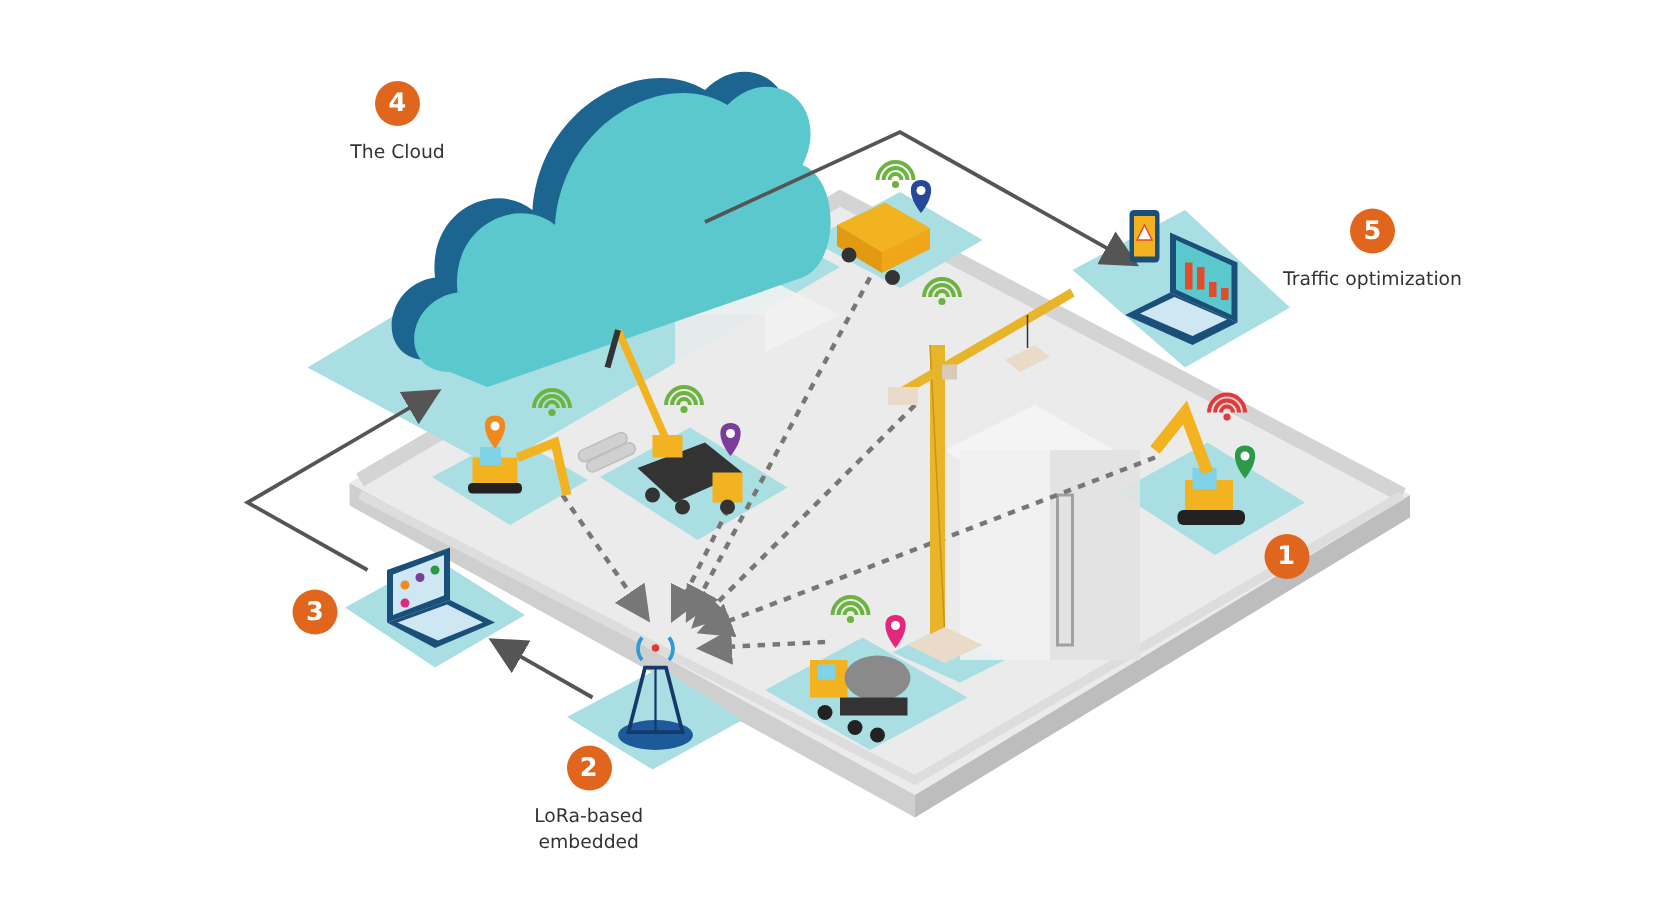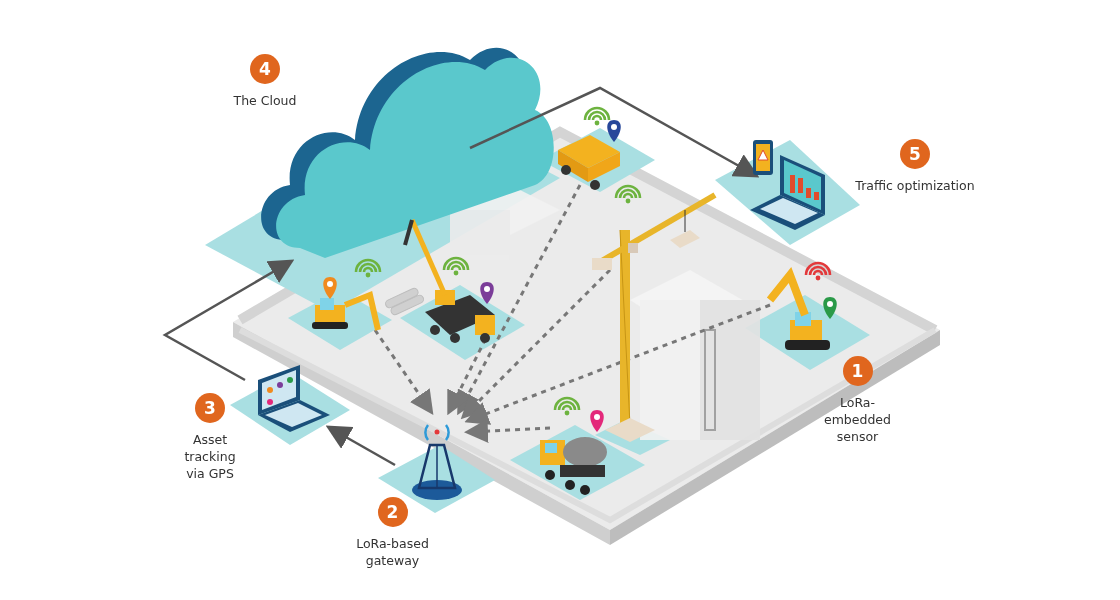--- a/index.html
+++ b/index.html
@@ -231,27 +231,21 @@
 <div class="step" style="left:225px; top:54px; width:80px;">
   <div class="badge">4</div>
   <div class="label">The Cloud</div>
 </div>
 <div class="step" style="left:850px; top:139px; width:130px;">
   <div class="badge">5</div>
   <div class="label">Traffic optimization</div>
 </div>
 <div class="step" style="left:815px; top:356px; width:85px;">
   <div class="badge">1</div>
-  <div class="label">LoRa-
-embedded
-sensor</div>
 </div>
 <div class="step" style="left:175px; top:393px; width:70px;">
   <div class="badge">3</div>
-  <div class="label">Asset
-tracking
-via GPS</div>
 </div>
 <div class="step" style="left:345px; top:497px; width:95px;">
   <div class="badge">2</div>
   <div class="label">LoRa-based
-gateway</div>
+embedded</div>
 </div>
 
 </body></html>

